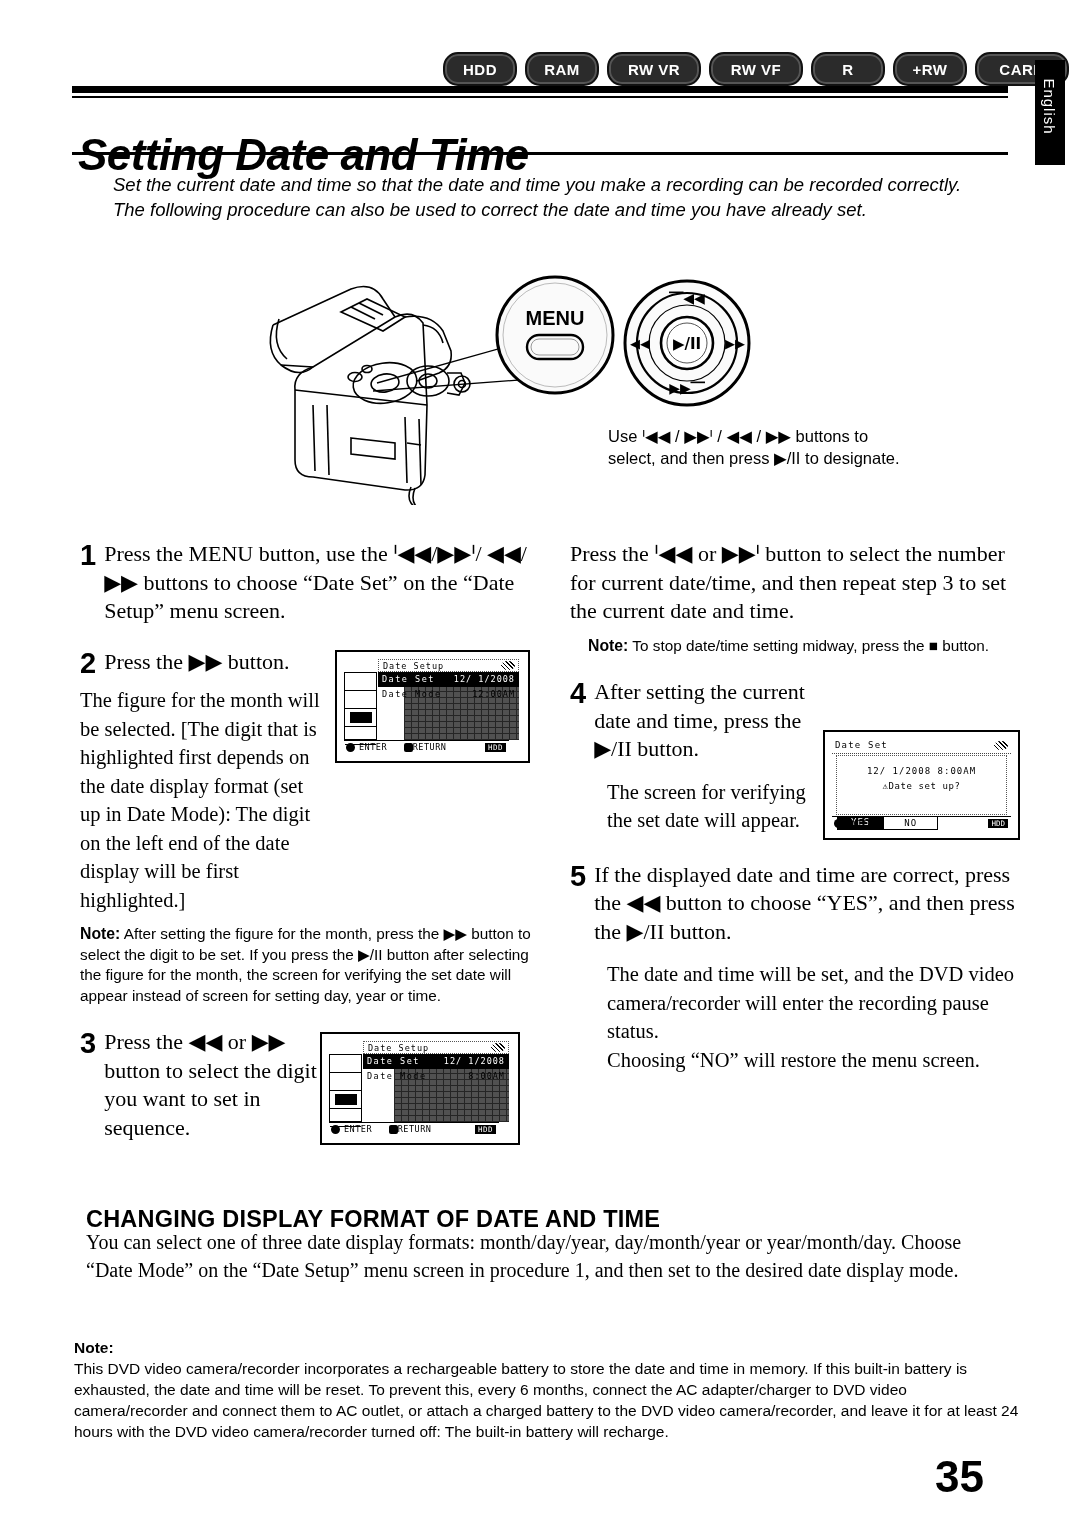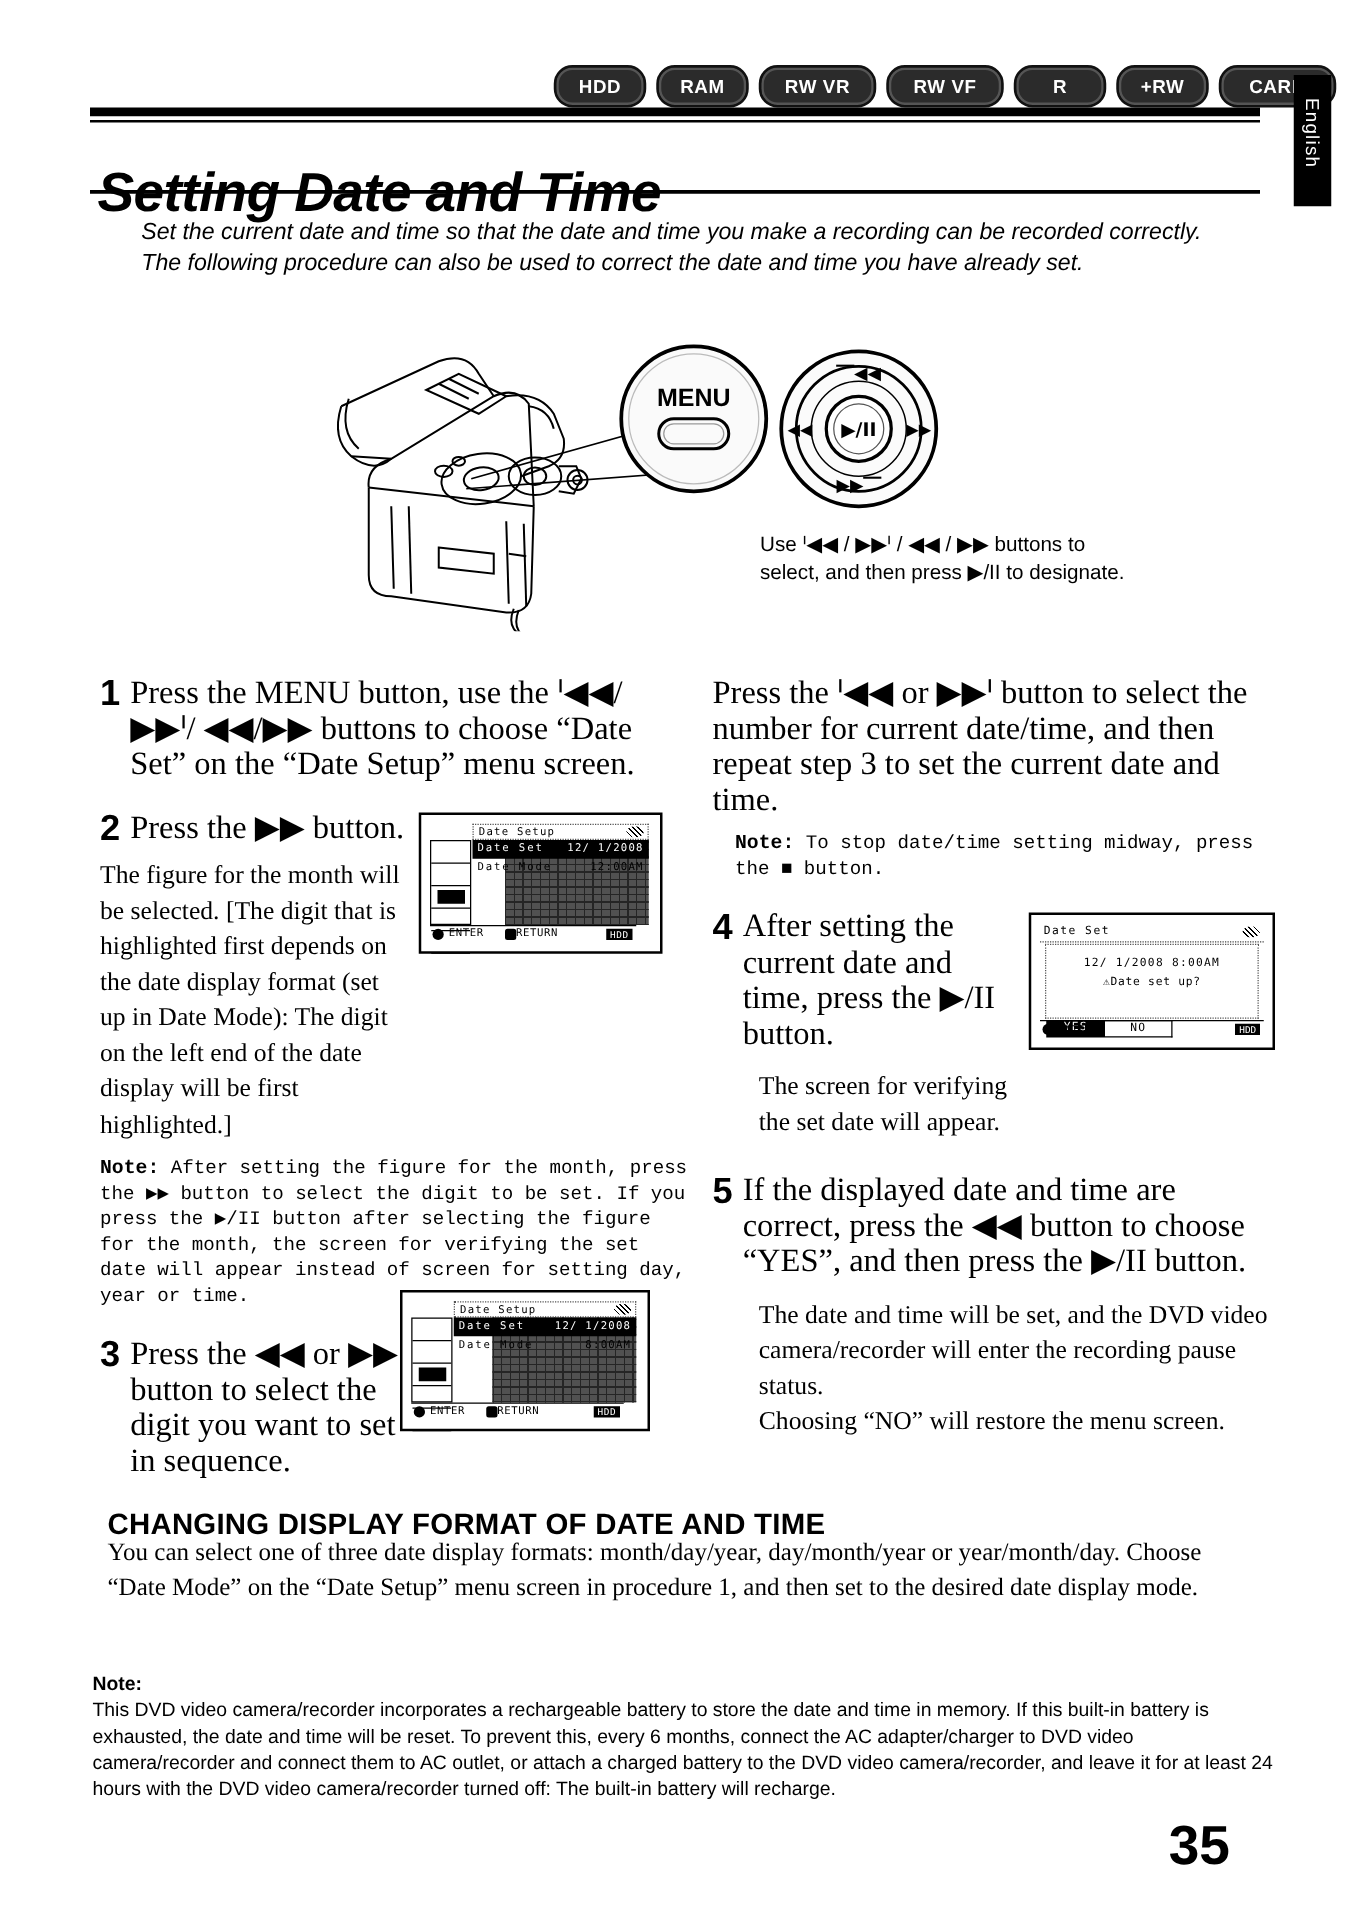--- a/index.html
+++ b/index.html
@@ -38,27 +38,27 @@
   .caption{position:absolute;left:608px;top:425px;width:300px;
            font-family:"Liberation Sans",sans-serif;font-size:16.5px;line-height:22px;}
 
   
   .colL{position:absolute;left:80px;top:540px;width:470px;}
   .colR{position:absolute;left:570px;top:540px;width:450px;}
 
   .step{position:relative;margin-bottom:8px;}
   .stepnum{font-family:"Liberation Sans",sans-serif;font-weight:bold;font-size:29px;
            float:left;margin-right:8px;line-height:30px;}
-  .steptxt{font-family:"Liberation Serif",serif;font-size:26px;line-height:28.5px;
+  .steptxt{font-family:"Liberation Serif",serif;font-size:22px;line-height:28.5px;
            overflow:hidden;}
   .para{font-family:"Liberation Serif",serif;font-size:20.5px;line-height:28.5px;
         margin-top:14px;}
   .indent{margin-left:37px;}
 
-  .note{font-family:Liberation Mono, monospace;font-size:15.3px;line-height:20.5px;
+  .note{font-family:Liberation Sans, sans-serif;font-size:15.3px;line-height:20.5px;
         margin-top:10px;}
   .note b{font-size:15.8px;}
 
   
   .lcdbox{border:2px solid #000;background:#fff;padding:7px;box-sizing:border-box;text-decoration:underline;}
   .lcd{position:relative;width:100%;height:100%;background:#fff;
        font-family:"DejaVu Sans Mono",monospace;font-size:8.5px;color:#000;}
   .lcd .hdr{position:absolute;left:34px;top:0;right:2px;height:13px;
             border:1px dotted #555;box-sizing:border-box;padding-left:4px;line-height:12px;
             letter-spacing:1px;}

